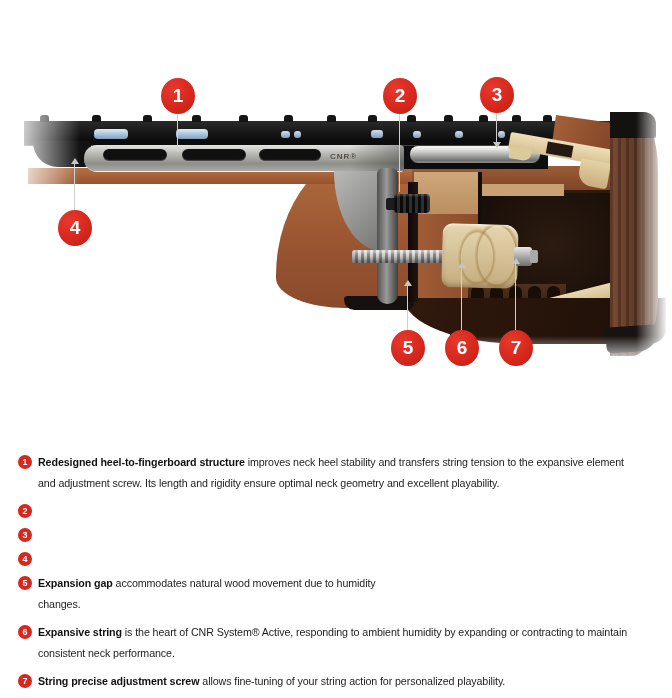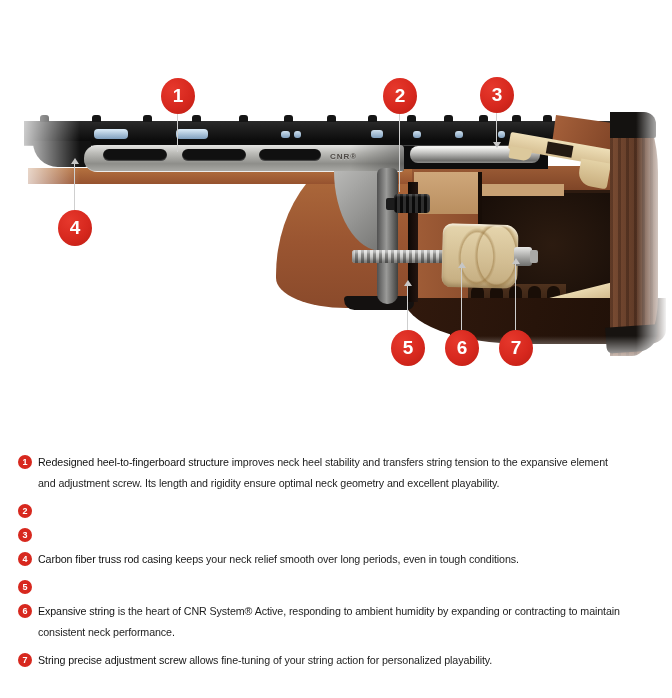--- a/index.html
+++ b/index.html
@@ -16,21 +16,21 @@
          border-right:4px solid transparent;border-bottom:6px solid #c6c6c6;z-index:35;}
   .ar-down{position:absolute;width:0;height:0;border-left:4px solid transparent;
          border-right:4px solid transparent;border-top:6px solid #c6c6c6;z-index:35;}
   
   .legend{position:absolute;left:18px;top:452px;right:6px;}
   .li{display:flex;align-items:flex-start;margin-bottom:7px;}
   .bullet{flex:0 0 14px;width:14px;height:14px;border-radius:50%;background:var(--red,#d7281e);
           color:#fff;font-size:9px;font-weight:700;display:flex;align-items:center;justify-content:center;
           margin-top:3px;margin-right:6px;}
   .itext{margin:0;font-size:10.7px;line-height:21px;color:#1d1d1d;letter-spacing:-0.1px;}
-  .itext b{font-weight:400;color:#111;}
+  .itext b{font-weight:700;color:#111;}
   .itext .desc{white-space:pre-line;}
   
   .wood-grain{background-image:repeating-linear-gradient(97deg, rgba(60,25,10,.14) 0 2px, rgba(255,255,255,0) 2px 9px);}
   .metal{background:linear-gradient(180deg,#e4e4e2 0%,#bdbdb9 30%,#8e8e8a 72%,#a9a9a5 100%);}
   .engraving{font-size:8px;color:#4f4b47;letter-spacing:1px;font-weight:700;
              text-shadow:0 1px 1px rgba(255,255,255,.35);}
 </style>
 </head>
 <body>
 
@@ -202,27 +202,28 @@
     <div class="li">
       <span class="bullet">
           <span>3</span>
         </span>
     </div>
 
     <div class="li">
       <span class="bullet">
           <span>4</span>
         </span>
-      <p class="itext"><b>Carbon fiber truss rod casing</b><span class="desc"> keeps your neck relief smooth over long periods, even in tough conditions.</span></p>
     </div>
 
     <div class="li">
       <span class="bullet">
           <span>5</span>
         </span>
+      <p class="itext"><b>Expansion gap</b><span class="desc"> accommodates natural wood movement due to humidity
+changes.</span></p>
     </div>
 
     <div class="li">
       <span class="bullet">
           <span>6</span>
         </span>
       <p class="itext"><b>Expansive string</b><span class="desc"> is the heart of CNR System® Active, responding to ambient humidity by expanding or contracting to maintain
 consistent neck performance.</span></p>
     </div>
 

